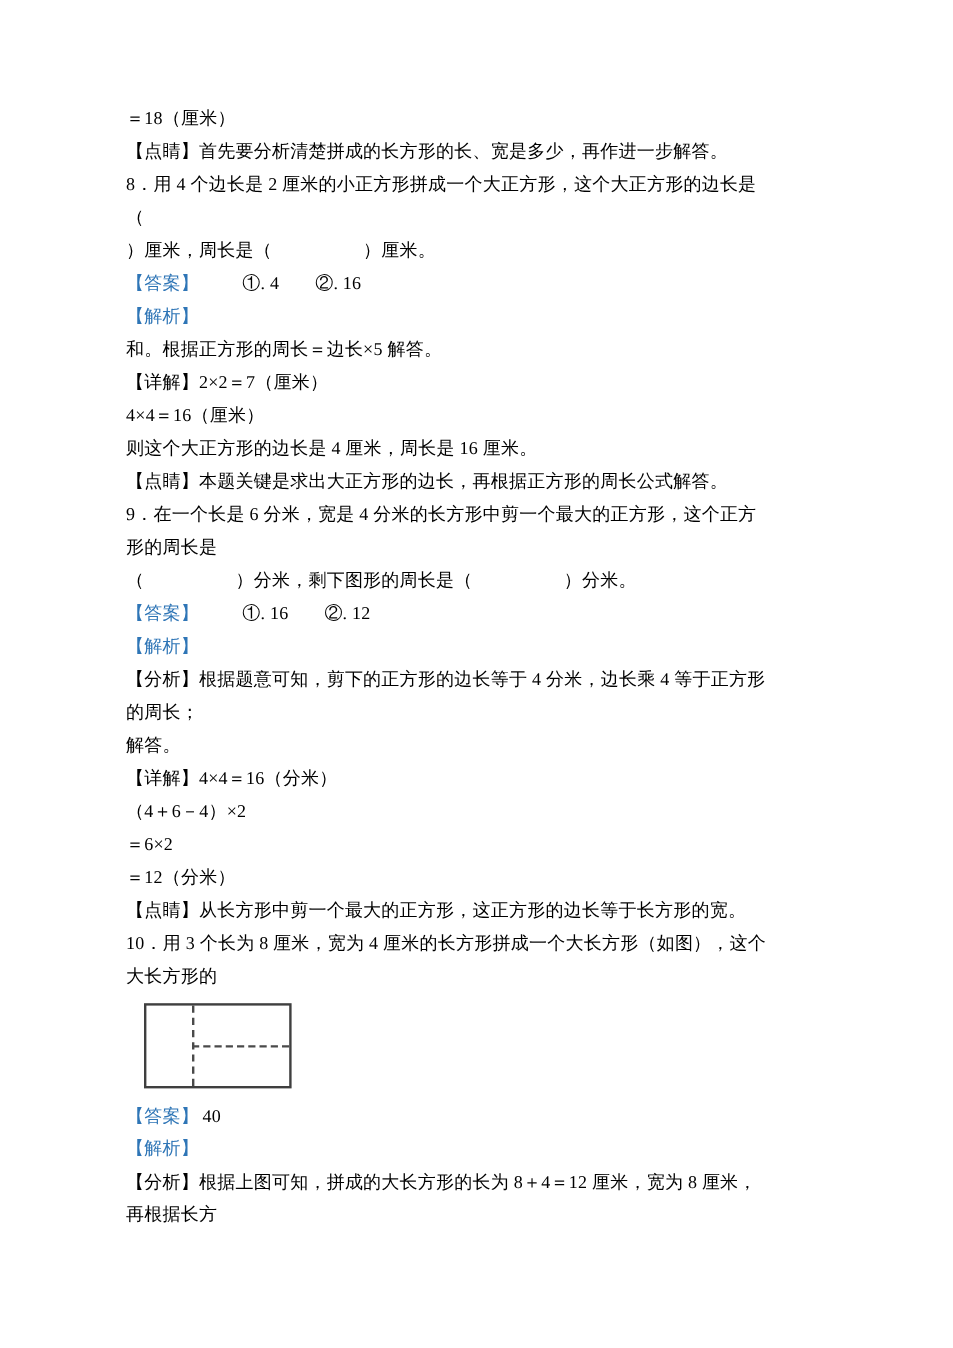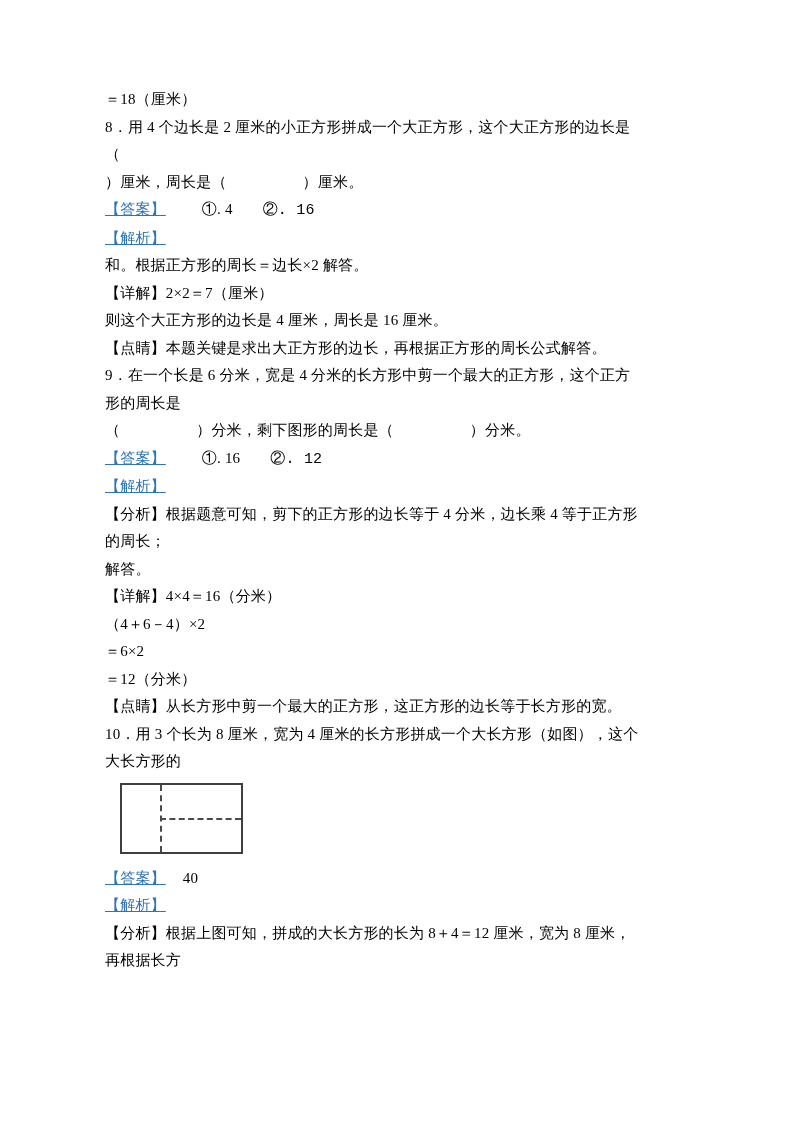--- a/index.html
+++ b/index.html
@@ -20,29 +20,29 @@
     height: 1123px;
     padding: 86px 100px 0 105px;
   }
   .line {
     margin: 0;
     font-size: 15px;
     line-height: 27.5px;
     white-space: pre-wrap;
     letter-spacing: 0.2px;
   }
-  .blue { color: #2E75B6; text-decoration: underline; }
+  .blue { color: #2E75B6; }
   .sup {
     position: relative;
     top: -7px;
     font-size: 14px;
   }
   .ans-gap1 { margin-left: 36px; margin-top: 24px; }
-  .ans-gap2 { margin-left: 30px; font-family: Liberation Mono, monospace; }
-  .ans-gap-small { margin-left: 17px; }
+  .ans-gap2 { margin-left: 30px; }
+  .ans-gap-small { margin-left: 3px; }
   .figure-wrap {
     margin: 7px 0 11px 15px;
   }
   .fig-rect {
     position: relative;
     width: 119px;
     height: 67px;
     border: 2px solid #3f3f3f;
     background: #ffffff;
   }
@@ -62,31 +62,33 @@
     height: 0;
     border-top: 2px dashed #4a4a4a;
   }
 </style>
 </head>
 <body>
 
 <div class="page">
 
   <p class="line">＝18（厘米）</p>
+  <p class="line">【点睛】首先要分析清楚拼成的长方形的长、宽是多少，再作进一步解答。</p>
 
   <p class="line">8．用 4 个边长是 2 厘米的小正方形拼成一个大正方形，这个大正方形的边长是（</p>
   <p class="line">）厘米，周长是（　　　　　）厘米。</p>
 
   <p class="line"><span class="blue">【答案】</span><span class="ans-gap1">①. 4</span><span class="ans-gap2">②. 16</span></p>
 
   <p class="line blue">【解析】</p>
 
-  <p class="line">和。根据正方形的周长＝边长×2 解答。</p>
+  <p class="line">和。根据正方形的周长＝边长×5 解答。</p>
 
   <p class="line">【详解】2×2＝7（厘米）</p>
+  <p class="line">4×4＝16（厘米）</p>
   <p class="line">则这个大正方形的边长是 4 厘米，周长是 16 厘米。</p>
   <p class="line">【点睛】本题关键是求出大正方形的边长，再根据正方形的周长公式解答。</p>
 
   <p class="line">9．在一个长是 6 分米，宽是 4 分米的长方形中剪一个最大的正方形，这个正方形的周长是</p>
   <p class="line">（　　　　　）分米，剩下图形的周长是（　　　　　）分米。</p>
 
   <p class="line"><span class="blue">【答案】</span><span class="ans-gap1">①. 16</span><span class="ans-gap2">②. 12</span></p>
 
   <p class="line blue">【解析】</p>
 

